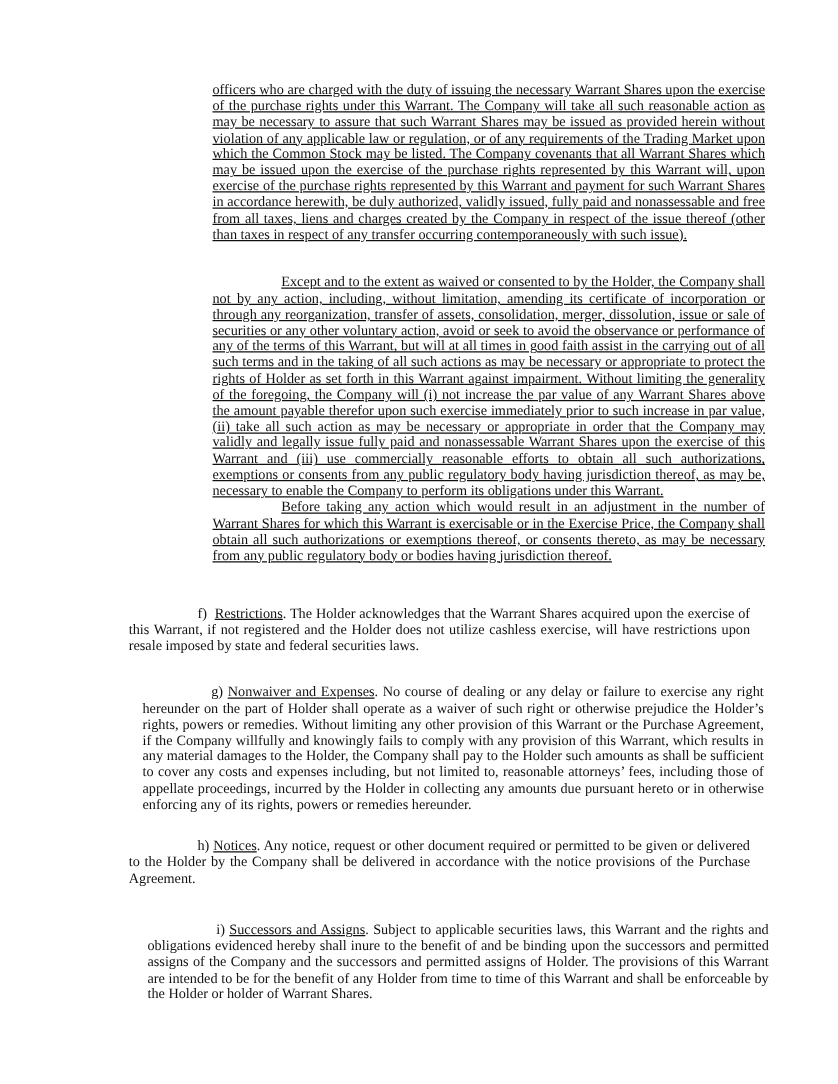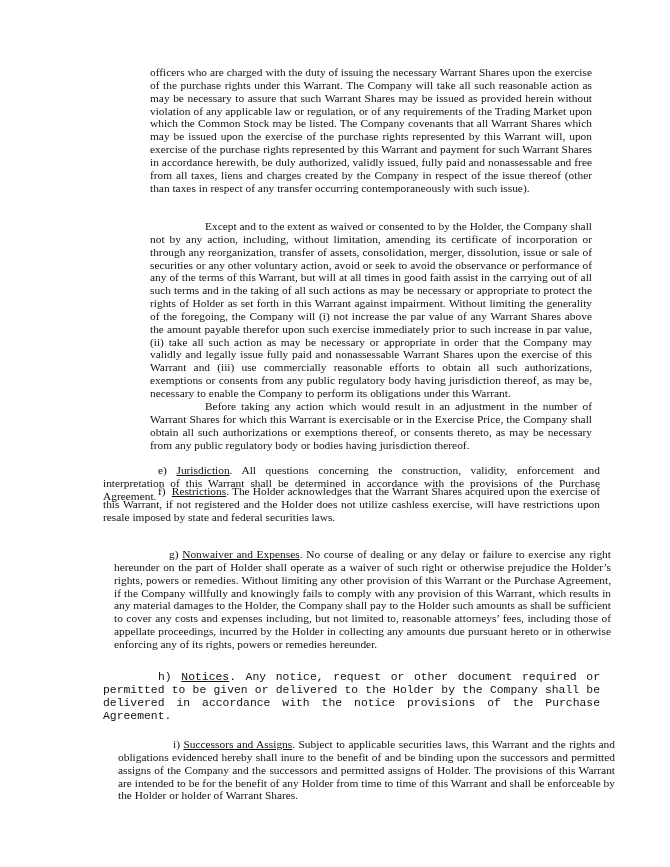--- a/index.html
+++ b/index.html
@@ -3,52 +3,48 @@
 <meta charset="utf-8">
 <style>
   html, body { margin:0; padding:0; background:#ffffff; }
   body { width:670px; height:867px; position:relative; overflow:hidden; }
   .page {
     position:absolute; left:0; top:0; width:670px; height:867px;
     font-family: "Liberation Serif", "DejaVu Serif", serif;
     font-size:11.4px; line-height:12.85px; color:#111;
   }
   .block { position:absolute; text-align:justify; text-align-last:left; }
-  .indented { left:150px; width:442px; }
+  .indented { left:170px; width:442px;text-decoration:underline; }
   .full { left:103px; width:497px; }
   .ind-first { text-indent:55px; }
   .u { text-decoration:underline; }
 </style>
 </head>
 <body>
 
 <div class="page">
 
   <p class="block indented" style="top:66px; margin:0;">officers who are charged with the duty of issuing the necessary Warrant Shares upon the exercise of the purchase rights under this Warrant. The Company will take all such reasonable action as may be necessary to assure that such Warrant Shares may be issued as provided herein without violation of any applicable law or regulation, or of any requirements of the Trading Market upon which the Common Stock may be listed. The Company covenants that all Warrant Shares which may be issued upon the exercise of the purchase rights represented by this Warrant will, upon exercise of the purchase rights represented by this Warrant and payment for such Warrant Shares in accordance herewith, be duly authorized, validly issued, fully paid and nonassessable and free from all taxes, liens and charges created by the Company in respect of the issue thereof (other than taxes in respect of any transfer occurring contemporaneously with such issue).</p>
 
   <p class="block indented ind-first" style="top:220px; margin:0;">Except and to the extent as waived or consented to by the Holder, the Company shall not by any action, including, without limitation, amending its certificate of incorporation or through any reorganization, transfer of assets, consolidation, merger, dissolution, issue or sale of securities or any other voluntary action, avoid or seek to avoid the observance or performance of any of the terms of this Warrant, but will at all times in good faith assist in the carrying out of all such terms and in the taking of all such actions as may be necessary or appropriate to protect the rights of Holder as set forth in this Warrant against impairment. Without limiting the generality of the foregoing, the Company will (i) not increase the par value of any Warrant Shares above the amount payable therefor upon such exercise immediately prior to such increase in par value, (ii) take all such action as may be necessary or appropriate in order that the Company may validly and legally issue fully paid and nonassessable Warrant Shares upon the exercise of this Warrant and (iii) use commercially reasonable efforts to obtain all such authorizations, exemptions or consents from any public regulatory body having jurisdiction thereof, as may be, necessary to enable the Company to perform its obligations under this Warrant.</p>
 
   <p class="block indented ind-first" style="top:400px; margin:0;">Before taking any action which would result in an adjustment in the number of Warrant Shares for which this Warrant is exercisable or in the Exercise Price, the Company shall obtain all such authorizations or exemptions thereof, or consents thereto, as may be necessary from any public regulatory body or bodies having jurisdiction thereof.</p>
 
-  <p class="block full ind-first" style="top:464px; margin:0;">
-    <span>e)</span>
-    <span class="u">Jurisdiction</span><span>. All questions concerning the construction, validity, enforcement and interpretation of this Warrant shall be determined in accordance with the provisions of the Purchase Agreement.</span>
-  </p>
 
   <p class="block full ind-first" style="top:485px; margin:0;">
     <span>f)</span>&nbsp;
     <span class="u">Restrictions</span><span>. The Holder acknowledges that the Warrant Shares acquired upon the exercise of this Warrant, if not registered and the Holder does not utilize cashless exercise, will have restrictions upon resale imposed by state and federal securities laws.</span>
   </p>
 
   <p class="block full ind-first" style="top:537px; margin:11px;">
     <span>g)</span>
     <span class="u">Nonwaiver and Expenses</span><span>. No course of dealing or any delay or failure to exercise any right hereunder on the part of Holder shall operate as a waiver of such right or otherwise prejudice the Holder’s rights, powers or remedies. Without limiting any other provision of this Warrant or the Purchase Agreement, if the Company willfully and knowingly fails to comply with any provision of this Warrant, which results in any material damages to the Holder, the Company shall pay to the Holder such amounts as shall be sufficient to cover any costs and expenses including, but not limited to, reasonable attorneys’ fees, including those of appellate proceedings, incurred by the Holder in collecting any amounts due pursuant hereto or in otherwise enforcing any of its rights, powers or remedies hereunder.</span>
   </p>
 
-  <p class="block full ind-first" style="top:671px; margin:0;font-family:Liberation Mono, monospace;">
+  <p class="block full ind-first" style="top:671px; margin:0;">
     <span>h)</span>
     <span class="u">Notices</span><span>. Any notice, request or other document required or permitted to be given or delivered to the Holder by the Company shall be delivered in accordance with the notice provisions of the Purchase Agreement.</span>
   </p>
 
   <p class="block full ind-first" style="top:723px; margin:15px;">
     <span>i)</span>
     <span class="u">Successors and Assigns</span><span>. Subject to applicable securities laws, this Warrant and the rights and obligations evidenced hereby shall inure to the benefit of and be binding upon the successors and permitted assigns of the Company and the successors and permitted assigns of Holder. The provisions of this Warrant are intended to be for the benefit of any Holder from time to time of this Warrant and shall be enforceable by the Holder or holder of Warrant Shares.</span>
   </p>
 
 </div>

